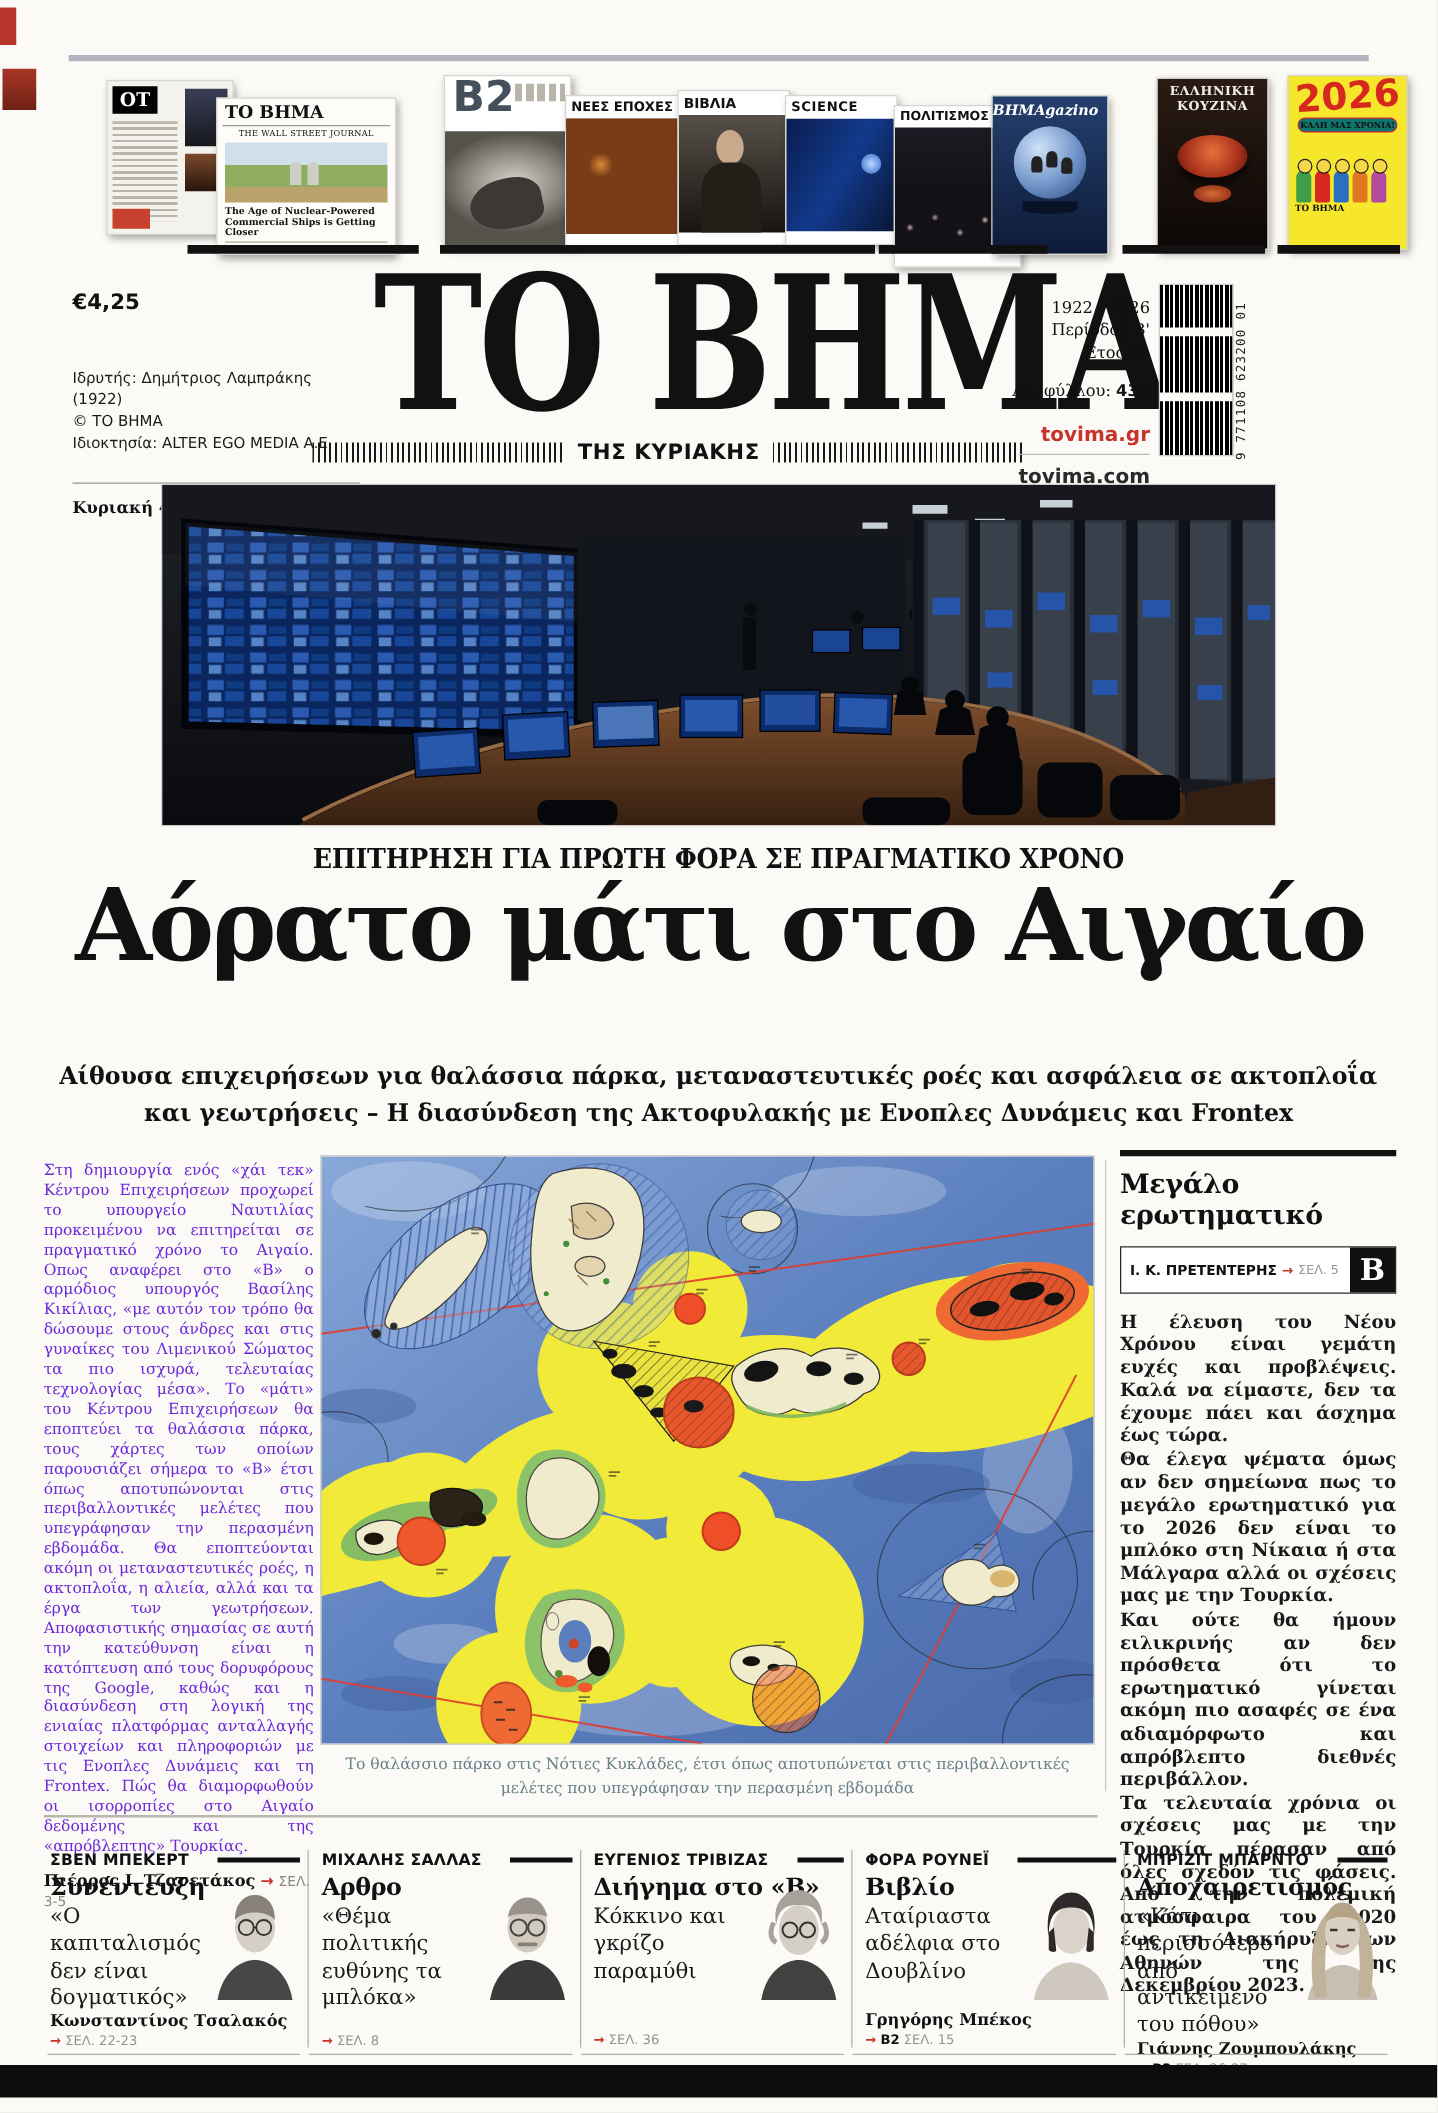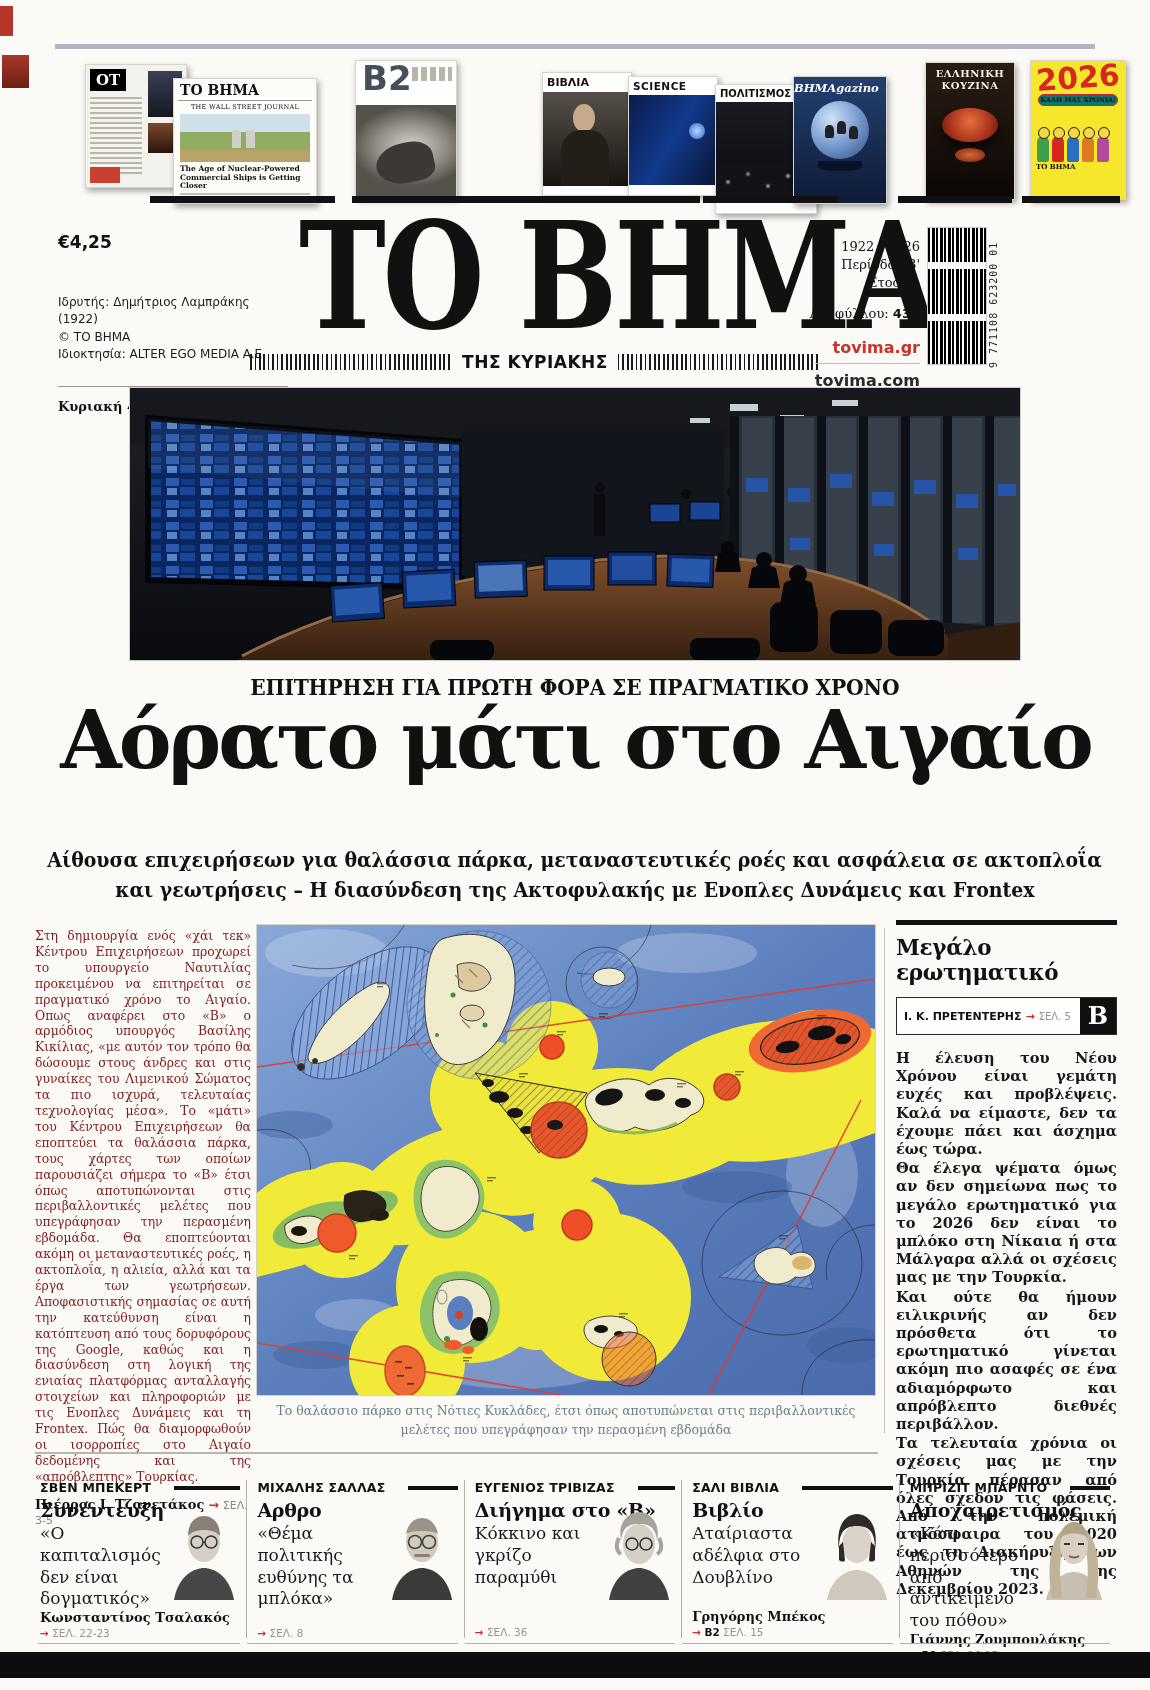--- a/index.html
+++ b/index.html
@@ -116,21 +116,21 @@
   
   .kicker{left:0;top:674px;width:1150px;text-align:center;font-size:22px;font-weight:bold;letter-spacing:-.2px;}
   .kicker span{display:inline-block;transform:scaleX(.92);}
   .headline{left:0;top:698px;width:1150px;text-align:center;font-size:80px;font-weight:bold;letter-spacing:-3px;line-height:1.05;}
   .headline span{display:inline-block;transform:scaleX(.99);}
   .subhead{left:0;top:846px;width:1150px;text-align:center;font-size:19.5px;font-weight:bold;line-height:1.55;}
   .subhead span{display:inline-block;transform:scaleX(.97);white-space:nowrap;}
 
   
   .story{left:35px;top:928px;width:216px;}
-  .story .bodytxt{font-size:12.4px;line-height:15.9px;text-align:justify;color:#7f1d1d;}
+  .story .bodytxt{font-size:12.4px;line-height:15.9px;text-align:justify;color:#6d28d9;}
   .story .bodytxt::first-letter{font-weight:normal;}
   .byrow{margin-top:12px;font-size:12.5px;}
   .byrow b{font-size:13px;}
   .pageref{color:#8a8a86;font-family:"DejaVu Sans","Liberation Sans",sans-serif;font-size:11px;}
   .arrow{color:#c6342b;font-weight:bold;font-family:"DejaVu Sans","Liberation Sans",sans-serif;}
 
   .mapwrap{left:257px;top:925px;width:618px;height:470px;outline:1px solid #d6d3ca;}
   .mapwrap svg{display:block;width:100%;height:100%;}
   .caption{left:257px;top:1402px;width:618px;text-align:center;color:#69818a;font-size:12.5px;line-height:1.5;}
   .vrule-map{left:884px;top:928px;width:1px;height:505px;background:#c9c6be;}
@@ -194,20 +194,24 @@
       </div>
       <div class="hl">The Age of Nuclear-Powered Commercial Ships is Getting Closer</div>
       <div class="txt"></div>
     </div>
     <div class="sup sup-b2">
       <div class="mini"></div>
       <div class="ttl">B2</div>
       <div class="ph">
           <div class="fig"></div>
         </div>
+    </div>
+    <div class="sup sup-epo">
+      <div class="sup-head">ΝΕΕΣ ΕΠΟΧΕΣ</div>
+      <div class="ph"></div>
     </div>
     <div class="sup sup-viv">
       <div class="sup-head">ΒΙΒΛΙΑ</div>
       <div class="ph">
         <div class="face"></div>
         <div class="bodyy"></div>
       </div>
     </div>
     <div class="sup sup-sci">
       <div class="sup-head">SCIENCE</div>
@@ -711,21 +715,21 @@
       </div>
       <div class="bi-foot">
         <div class="bi-author"></div>
         <div class="bi-page"><span class="arrow">→</span> <span class="pfx"></span> <span class="pg">ΣΕΛ. 36</span></div>
       </div>
       <div class="bi-rule"></div>
     </div>
 
     <div class="bi">
       <div class="bi-head">
-          <span>ΣΑΛΙ ΒΙΒΛΙΑ</span>
+          <span>ΦΟΡΑ ΡΟΥΝΕΪ</span>
           <i></i>
         </div>
       <div class="bi-kind">Βιβλίο</div>
       <div class="bi-quote">Αταίριαστα αδέλφια στο Δουβλίνο</div>
       <div class="portrait">
         <svg viewBox="0 0 76 94">
             <path d="M 8,94 C 12,72 28,64 38,64 C 48,64 64,72 68,94 Z" fill="#cfc8bd"></path>
             <ellipse cx="38" cy="38" rx="15" ry="19" fill="#ddd2c6"></ellipse>
             <path d="M 20,44 C 16,18 28,8 38,8 C 48,8 60,18 56,44 C 56,28 52,20 38,20 C 24,20 20,28 20,44 Z" fill="#2e2a28"></path>
             <path d="M 20,40 L 20,54 C 22,56 26,56 26,54 L 24,36 Z M 56,40 L 56,54 C 54,56 50,56 50,54 L 52,36 Z" fill="#2e2a28"></path>

